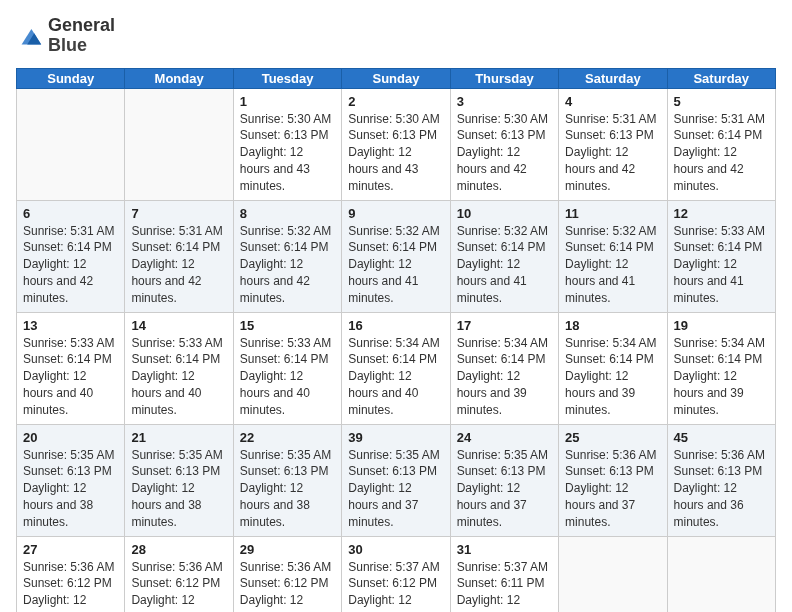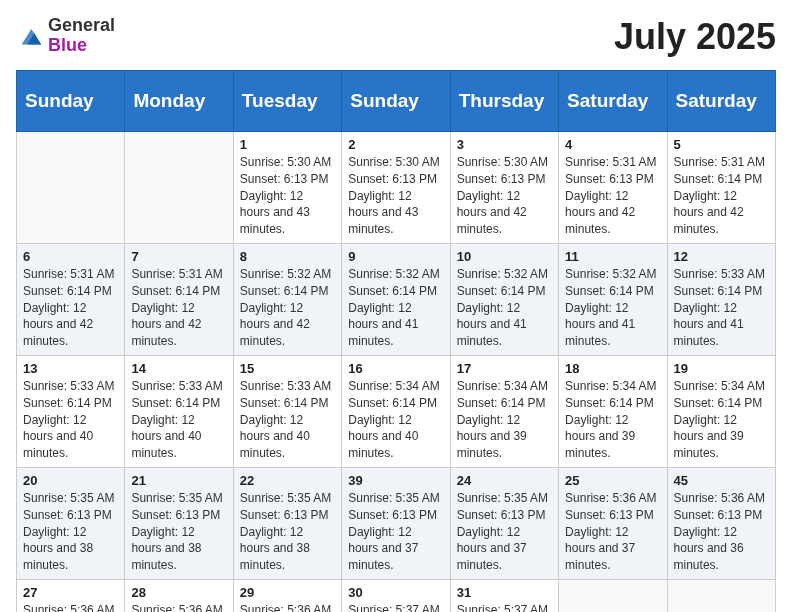--- a/index.html
+++ b/index.html
@@ -20,21 +20,21 @@
       display: flex;
       align-items: center;
       gap: 4px;
     }
     .logo-text {
       font-size: 18px;
       font-weight: bold;
       line-height: 1.1;
     }
     .logo-text .general { color: #333; }
-    .logo-text .blue { color: #a21caf; }
+    .logo-text .blue { color: #404040; }
     .logo-icon {
       width: 28px;
       height: 28px;
     }
     .title-area {
       text-align: right;
     }
     .month-title {
       font-size: 36px;
       font-weight: bold;
@@ -45,24 +45,24 @@
       color: #444;
     }
     .calendar {
       width: 100%;
       border-collapse: collapse;
       border: 1px solid #ccc;
     }
     .calendar th {
       background: #2874c8;
       color: #fff;
-      font-size: 19px;
+      font-size: 13px;
       font-weight: bold;
-      padding: 19px 8px;
-      text-align: left;
+      padding: 2px 8px;
+      text-align: center;
       border: 1px solid #1a5fa8;
     }
     .calendar td {
       width: 14.28%;
       vertical-align: top;
       padding: 5px 6px;
       border: 1px solid #ccc;
       font-size: 10.5px;
       color: #333;
       background: #fff;
@@ -94,21 +94,20 @@
     <svg class="logo-icon" viewBox="0 0 40 40" xmlns="http://www.w3.org/2000/svg">
       <polygon points="8,32 22,10 36,32" fill="#2874c8" opacity="0.85"></polygon>
       <polygon points="16,32 26,16 36,32" fill="#1a5fa8"></polygon>
     </svg>
     <div class="logo-text">
       <span class="general">General</span><br>
       <span class="blue">Blue</span>
     </div>
   </div>
   <div class="title-area">
-    <div class="month-title">July 2025</div>
   </div>
 </div>
 
 <table class="calendar">
   <thead>
     <tr>
     <th>Sunday</th>
         <th>Monday</th>
         <th>Tuesday</th>
         <th>Sunday</th>

